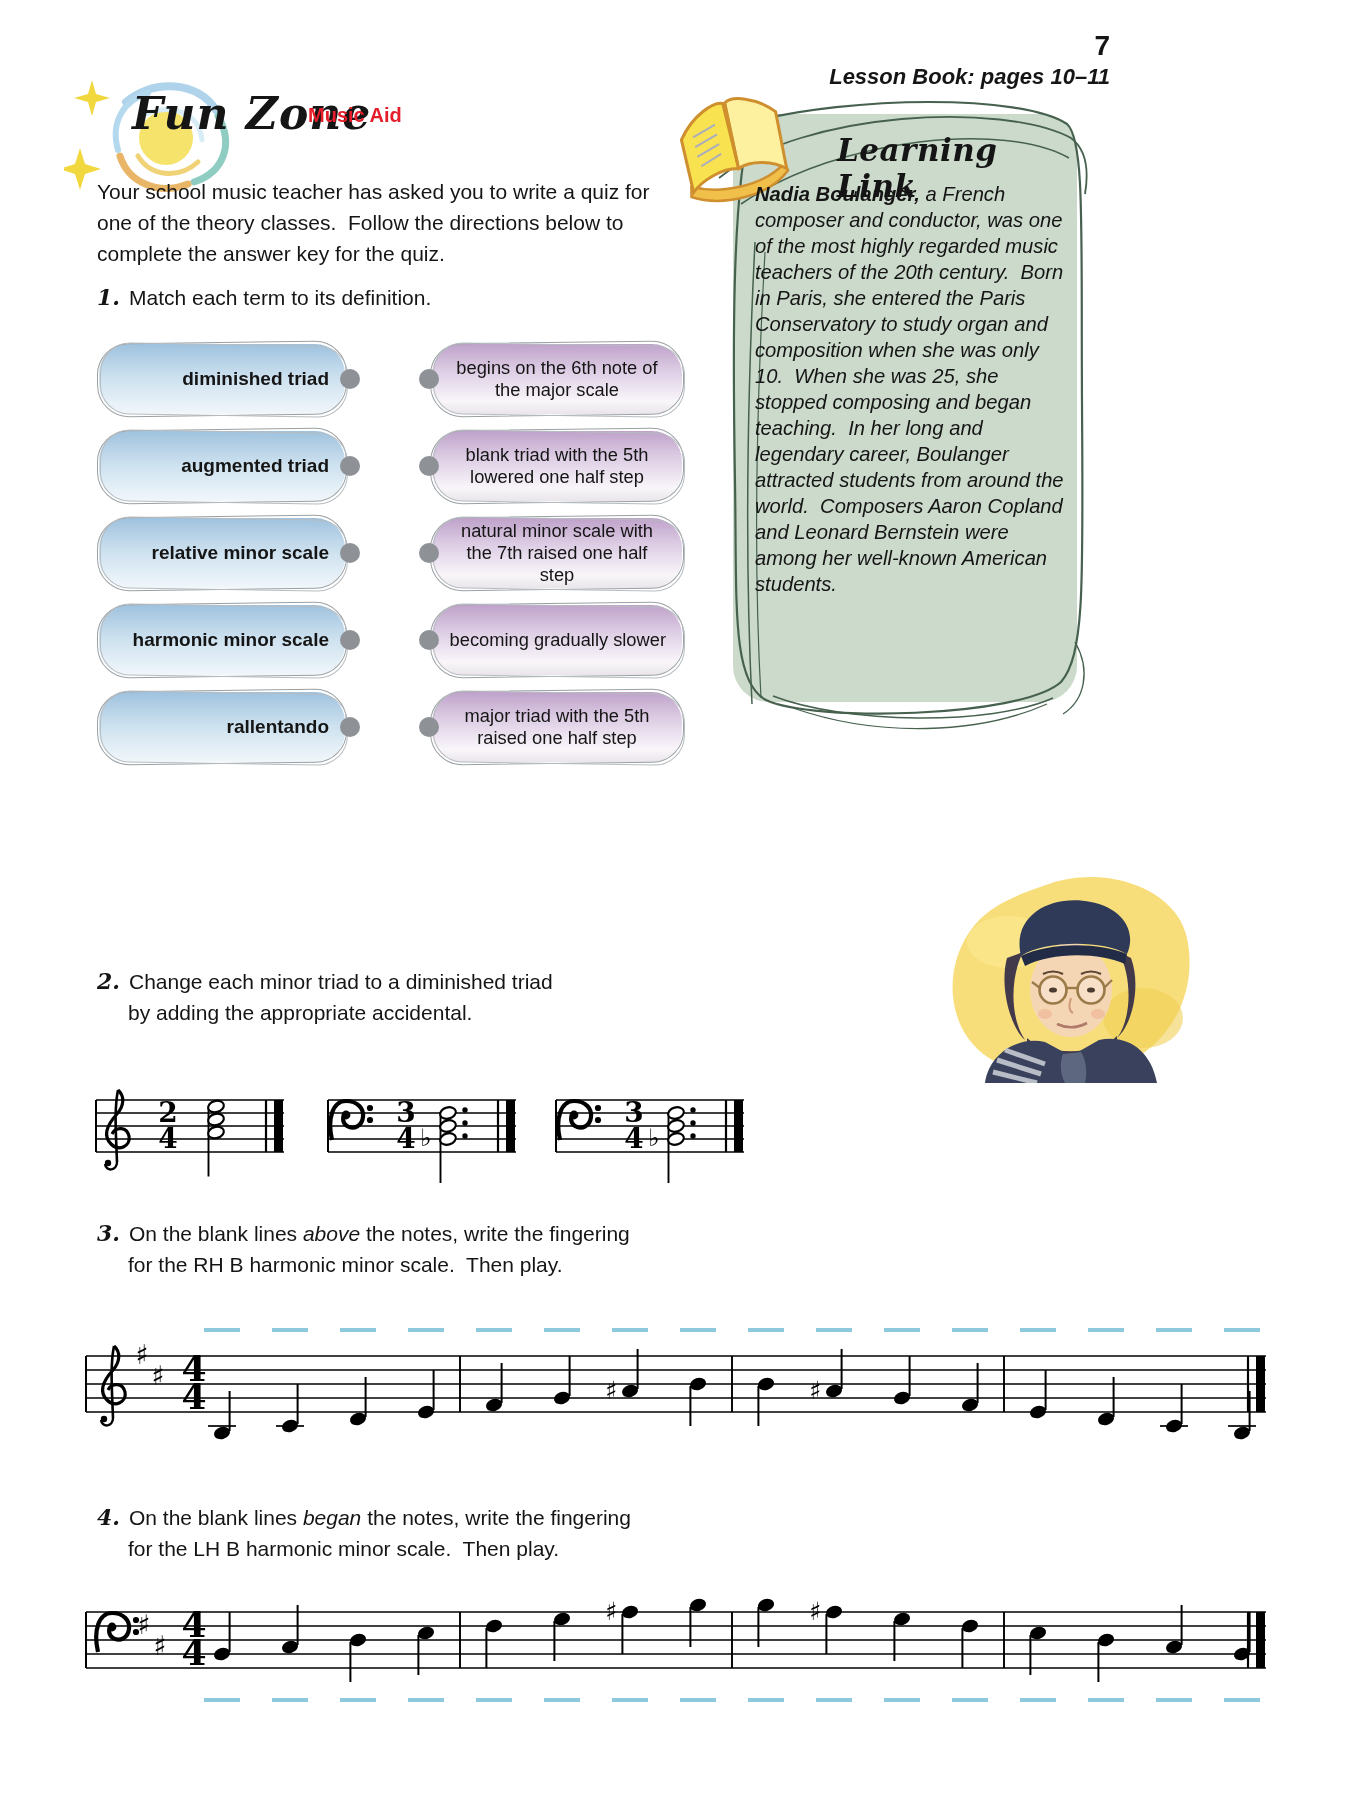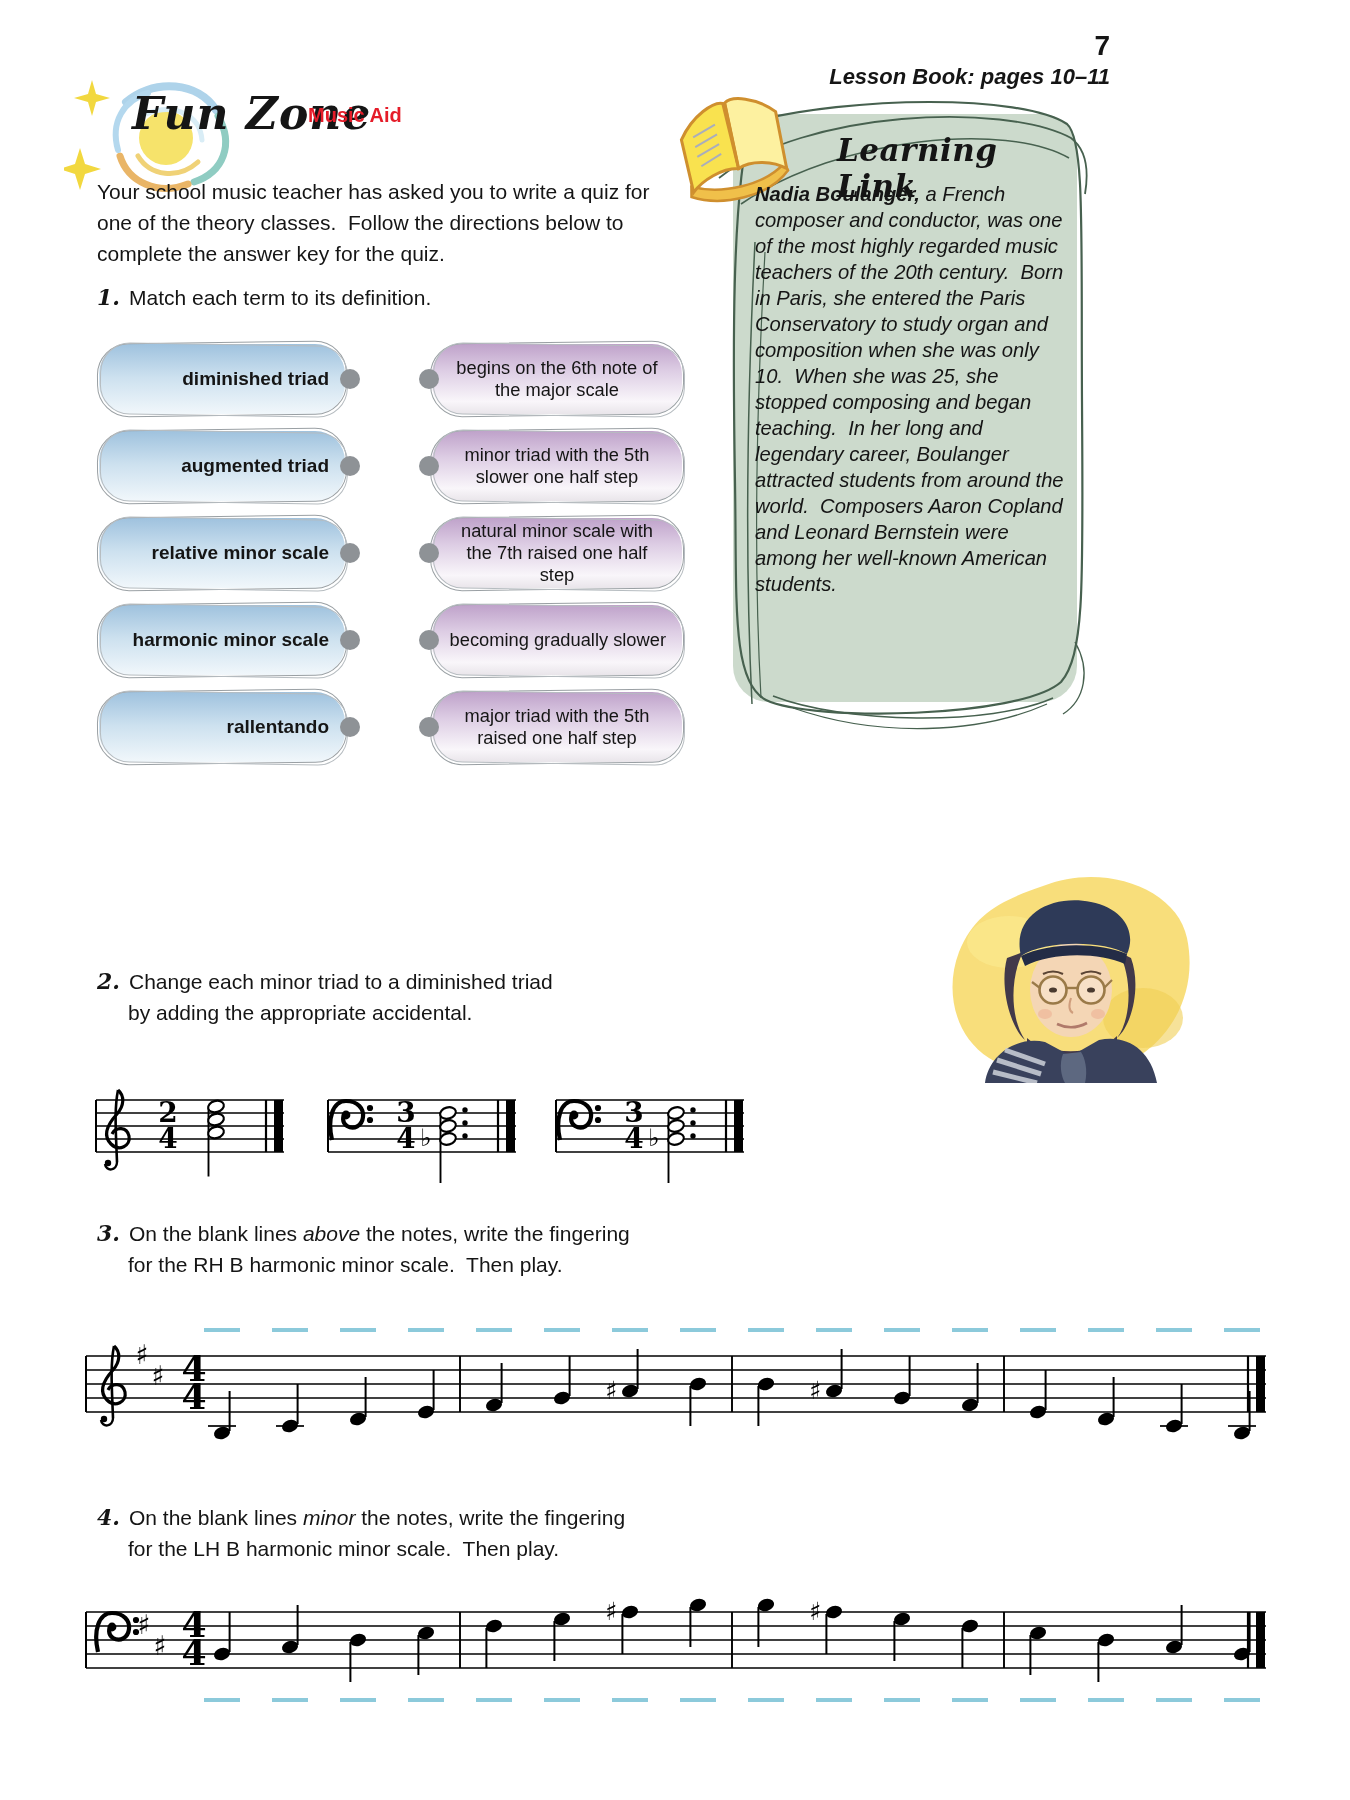--- a/index.html
+++ b/index.html
@@ -85,21 +85,21 @@
         <span class="pill-term">harmonic minor scale</span>
       </div>
     <div class="pill pill-blue" style="left:4px;top:354px;width:246px">
         <span class="pill-term">rallentando</span>
       </div>
 
     <div class="pill pill-purple" style="left:337px;top:6px;width:250px">
         <span class="pill-def">begins on the 6th note of the major scale</span>
       </div>
     <div class="pill pill-purple" style="left:337px;top:93px;width:250px">
-        <span class="pill-def">minor triad with the 5th slower one half step</span>
+        <span class="pill-def">blank triad with the 5th lowered one half step</span>
       </div>
     <div class="pill pill-purple" style="left:337px;top:180px;width:250px">
         <span class="pill-def">natural minor scale with the 7th raised one half step</span>
       </div>
     <div class="pill pill-purple" style="left:337px;top:267px;width:250px">
         <span class="pill-def">becoming gradually slower</span>
       </div>
     <div class="pill pill-purple" style="left:337px;top:354px;width:250px">
         <span class="pill-def">major triad with the 5th raised one half step</span>
       </div>
@@ -324,21 +324,21 @@
       <line x1="1177.6" y1="115" x2="1177.6" y2="75" stroke="#000" stroke-width="2"></line>
       <line x1="1152" y1="14" x2="1188" y2="14" stroke="#8ccadb" stroke-width="4"></line>
       <line x1="388" y1="40" x2="388" y2="96" stroke="#000" stroke-width="1.9"></line>
       <line x1="660" y1="40" x2="660" y2="96" stroke="#000" stroke-width="1.9"></line>
       <line x1="932" y1="40" x2="932" y2="96" stroke="#000" stroke-width="1.9"></line>
       <line x1="1176" y1="40" x2="1176" y2="96" stroke="#000" stroke-width="2.2"></line>
       <rect x="1184" y="40" width="9" height="56" fill="#000"></rect>
     </svg>
 
   <div class="abs q-head" style="left:97px;top:1502px">
-    <div><span class="q-num">4.</span><span class="pre">On the blank lines </span><span class="q-emph pre">minor</span><span class="pre"> the notes, write the fingering</span></div>
+    <div><span class="q-num">4.</span><span class="pre">On the blank lines </span><span class="q-emph pre">began</span><span class="pre"> the notes, write the fingering</span></div>
     <div class="q-line2 pre">for the LH B harmonic minor scale.  Then play.</div>
   </div>
   <svg id="staff4" class="abs staff-svg" style="left:72px;top:1596px" width="1210" height="140">
       <line x1="14" y1="16" x2="1194" y2="16" stroke="#000" stroke-width="1.7"></line>
       <line x1="14" y1="30" x2="1194" y2="30" stroke="#000" stroke-width="1.7"></line>
       <line x1="14" y1="44" x2="1194" y2="44" stroke="#000" stroke-width="1.7"></line>
       <line x1="14" y1="58" x2="1194" y2="58" stroke="#000" stroke-width="1.7"></line>
       <line x1="14" y1="72" x2="1194" y2="72" stroke="#000" stroke-width="1.7"></line>
       <line x1="14" y1="16" x2="14" y2="72" stroke="#000" stroke-width="2"></line>
       <path d="M 26 56 C 21 34 27 17 40 17 C 52 17 58 25 57 33 C 56 42 48 46 41 42 C 36 39 36 32 40 29" fill="none" stroke="#000" stroke-width="4.2"></path>

